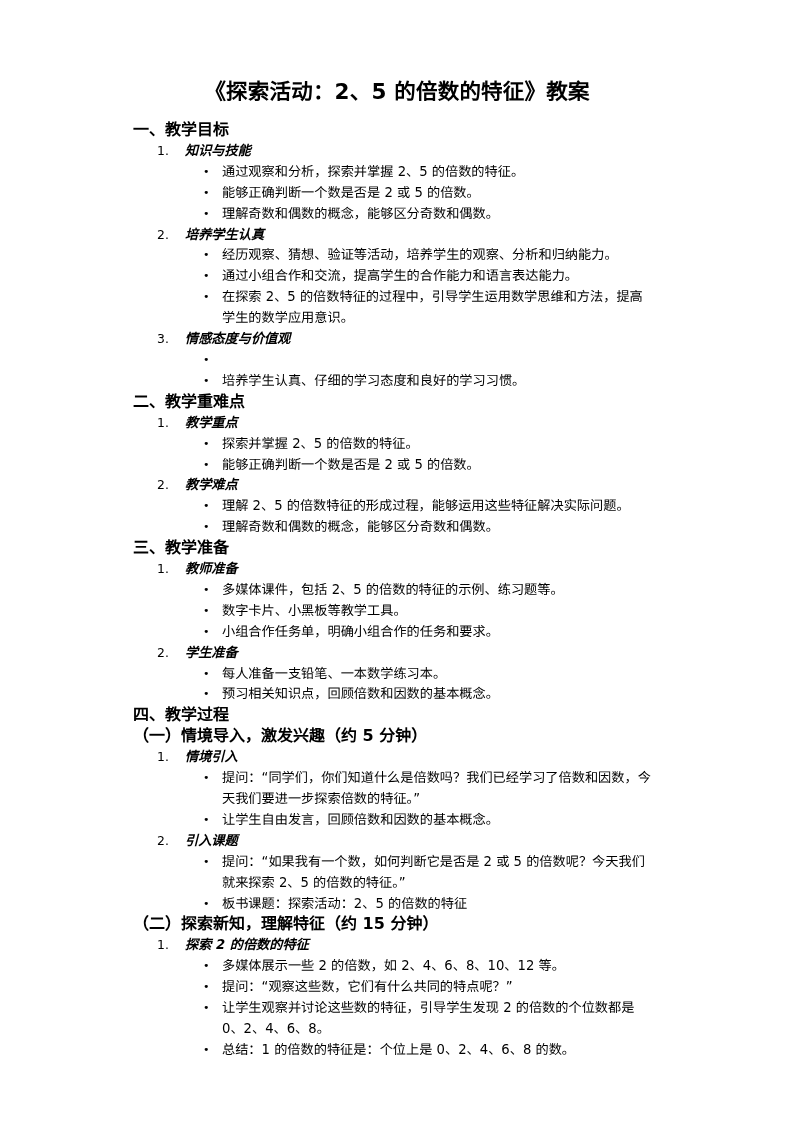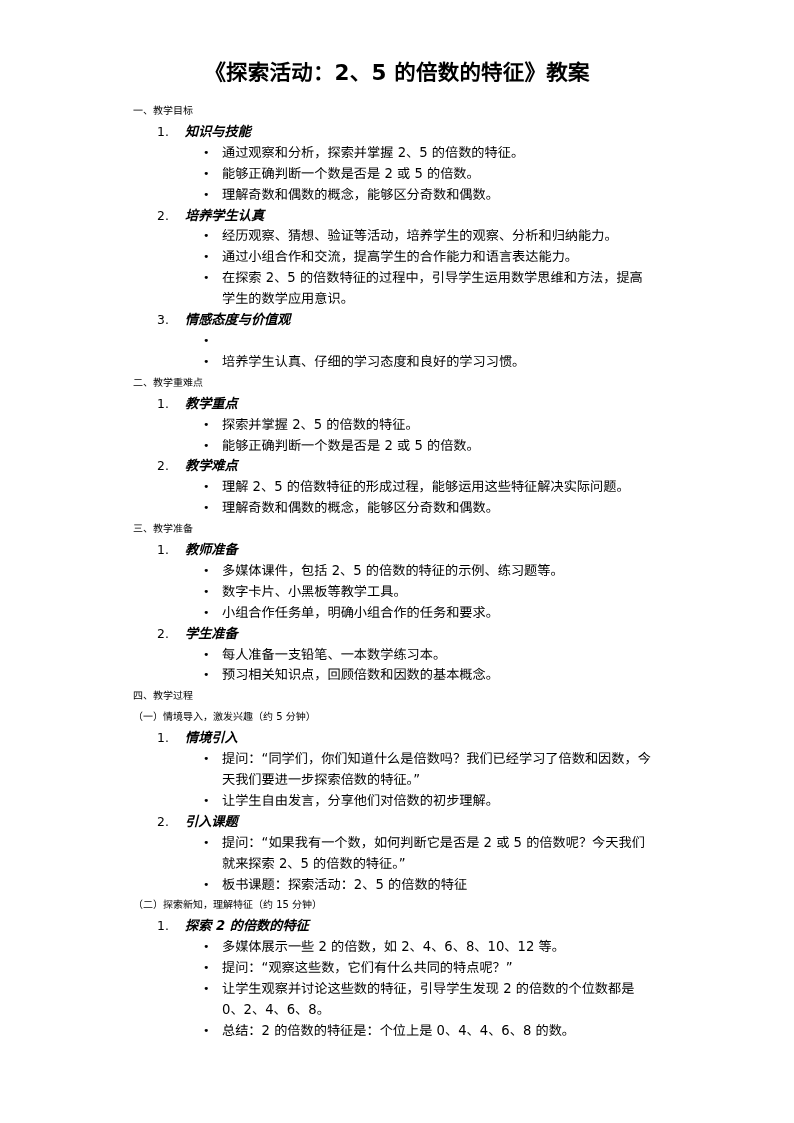--- a/index.html
+++ b/index.html
@@ -13,20 +13,21 @@
     color: #000000;
     -webkit-font-smoothing: none;
   }
   .page {
     position: relative;
     width: 794px;
     height: 1037px;
     background: #ffffff;
     overflow: hidden;
     box-sizing: border-box;
+    margin-top: 19px;
   }
   .content {
     position: absolute;
     left: 0;
     top: 0;
     width: 794px;
   }
   
   .doc-title {
     text-align: center;
@@ -42,22 +43,22 @@
     font-size: 13.2px;
     line-height: 20.9px;
     white-space: normal;
     word-break: break-all;
     margin: 0;
   }
   
   .lv-head {
     padding-left: 133px;
     padding-right: 139px;
-    font-weight: normal;
-    font-size: 10px;
+    font-weight: bold;
+    font-size: 16px;
     line-height: 20.9px;
   }
   
   .lv-num {
     padding-left: 157px;
     padding-right: 139px;
     font-weight: bold;
     font-size: 13.2px;
     line-height: 20.9px;
     display: flex;
@@ -209,21 +210,21 @@
         <div class="line lv-num">
           <span class="marker">1.</span>
           <span class="txt">情境引入</span>
         </div>
         <div class="line lv-bul">
           <span class="marker">•</span>
           <span class="txt">提问：“同学们，你们知道什么是倍数吗？我们已经学习了倍数和因数，今天我们要进一步探索倍数的特征。”</span>
         </div>
         <div class="line lv-bul">
           <span class="marker">•</span>
-          <span class="txt">让学生自由发言，分享他们对倍数的初步理解。</span>
+          <span class="txt">让学生自由发言，回顾倍数和因数的基本概念。</span>
         </div>
         <div class="line lv-num">
           <span class="marker">2.</span>
           <span class="txt">引入课题</span>
         </div>
         <div class="line lv-bul">
           <span class="marker">•</span>
           <span class="txt">提问：“如果我有一个数，如何判断它是否是 2 或 5 的倍数呢？今天我们就来探索 2、5 的倍数的特征。”</span>
         </div>
         <div class="line lv-bul">
@@ -242,21 +243,21 @@
         <div class="line lv-bul">
           <span class="marker">•</span>
           <span class="txt">提问：“观察这些数，它们有什么共同的特点呢？”</span>
         </div>
         <div class="line lv-bul">
           <span class="marker">•</span>
           <span class="txt">让学生观察并讨论这些数的特征，引导学生发现 2 的倍数的个位数都是 0、2、4、6、8。</span>
         </div>
         <div class="line lv-bul">
           <span class="marker">•</span>
-          <span class="txt">总结：2 的倍数的特征是：个位上是 0、4、4、6、8 的数。</span>
+          <span class="txt">总结：1 的倍数的特征是：个位上是 0、2、4、6、8 的数。</span>
         </div>
         <div class="line lv-bul">
           <span class="marker">•</span>
         </div>
       </div>
 
   </div>
 </div>
 
 </body></html>

